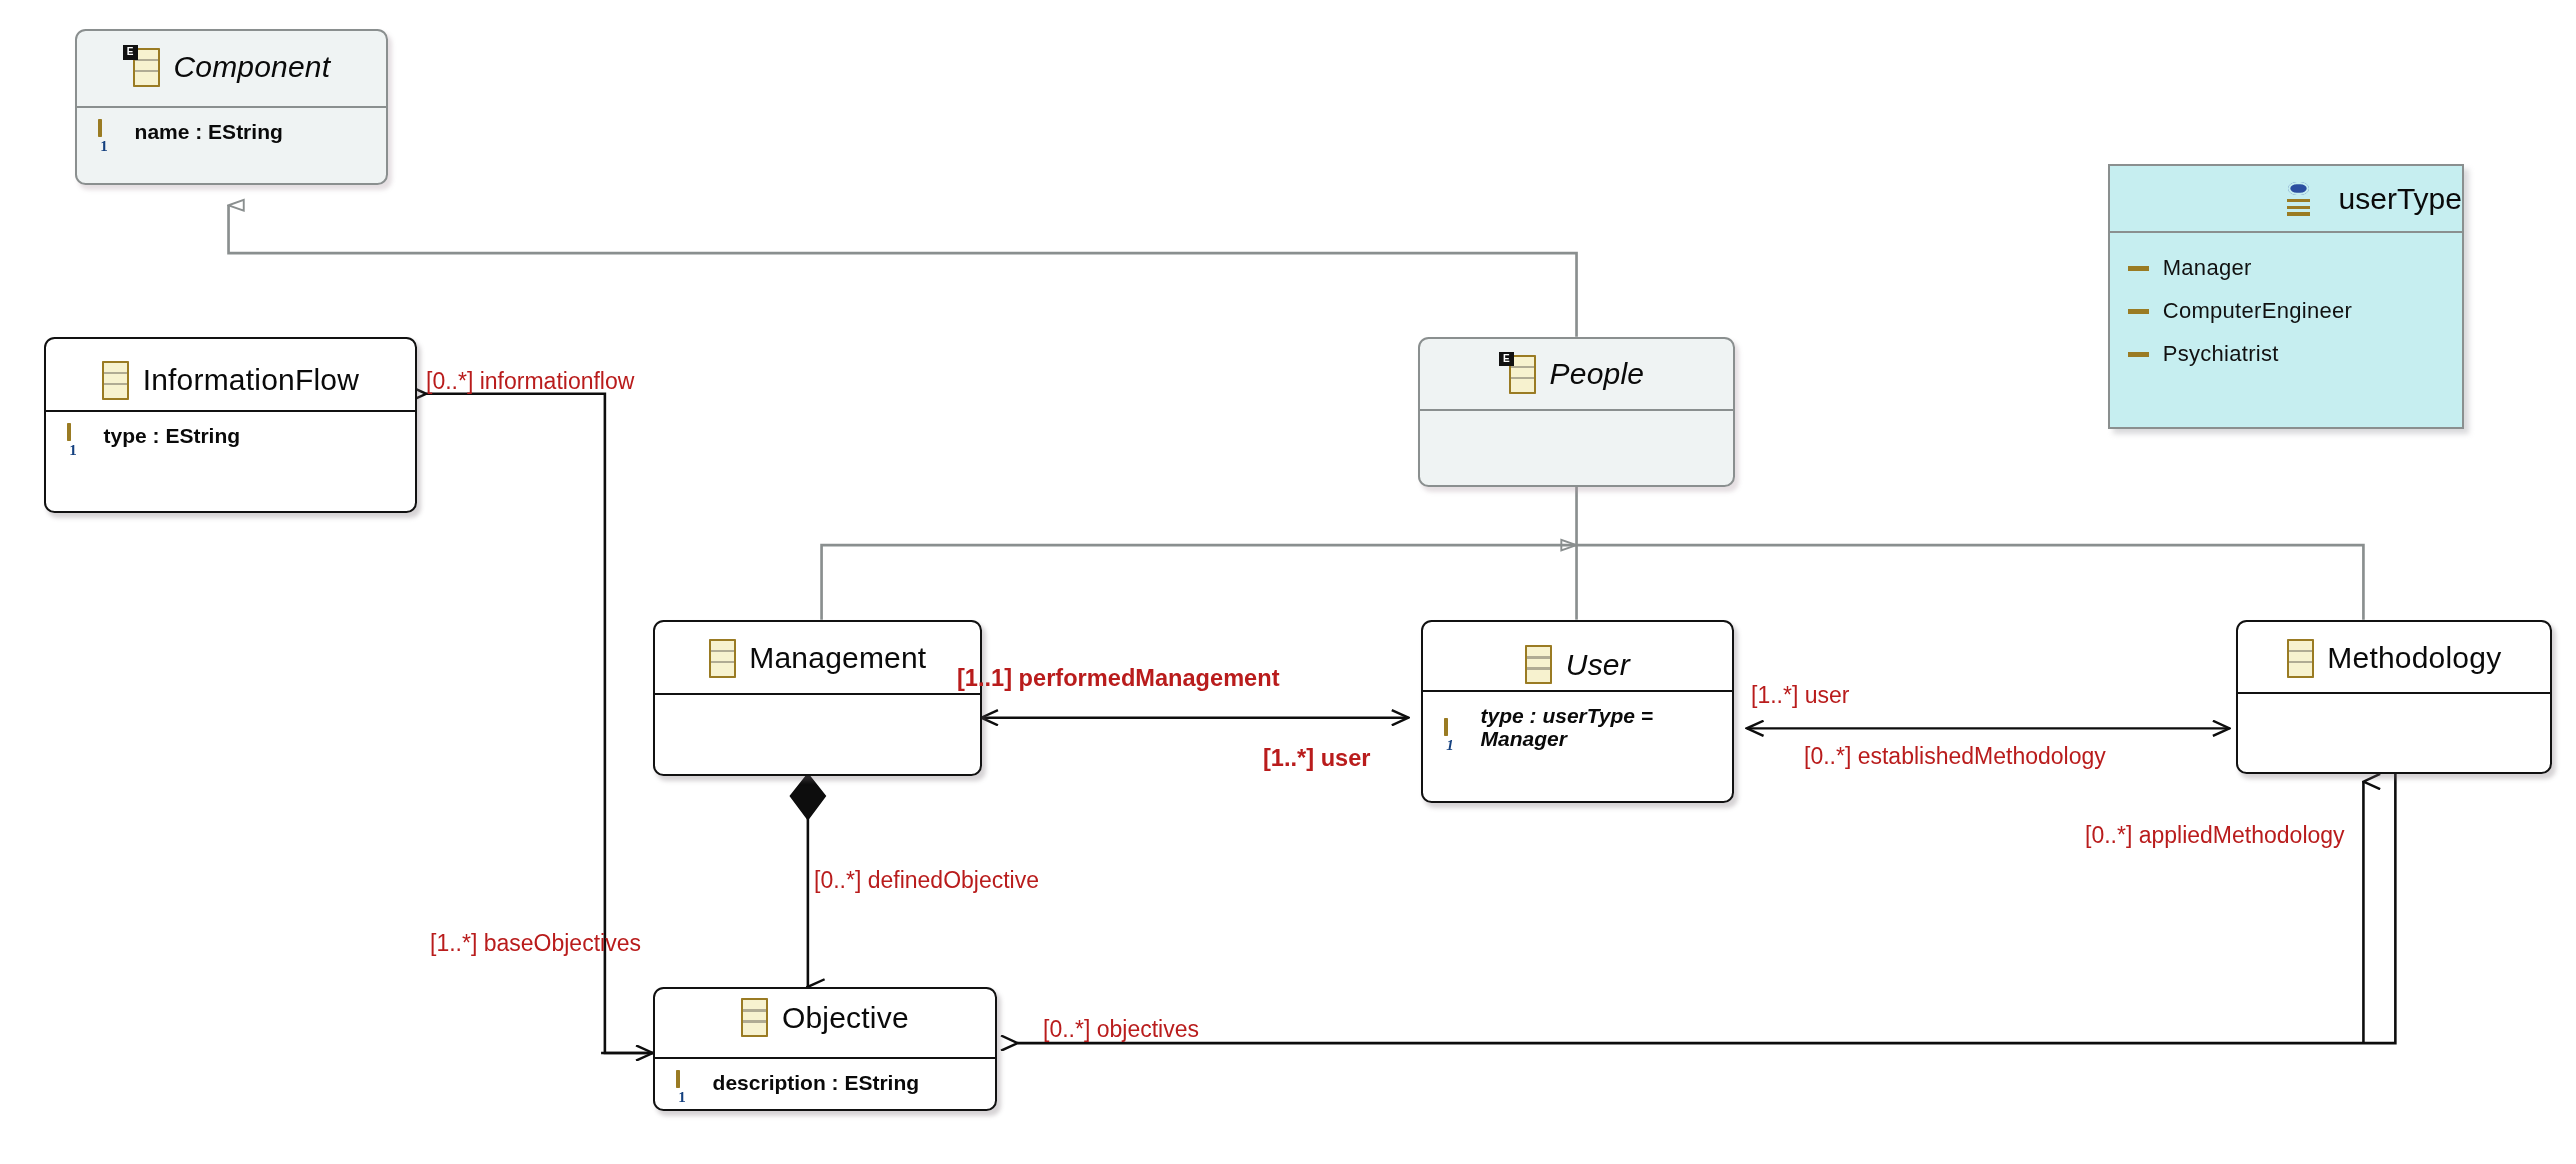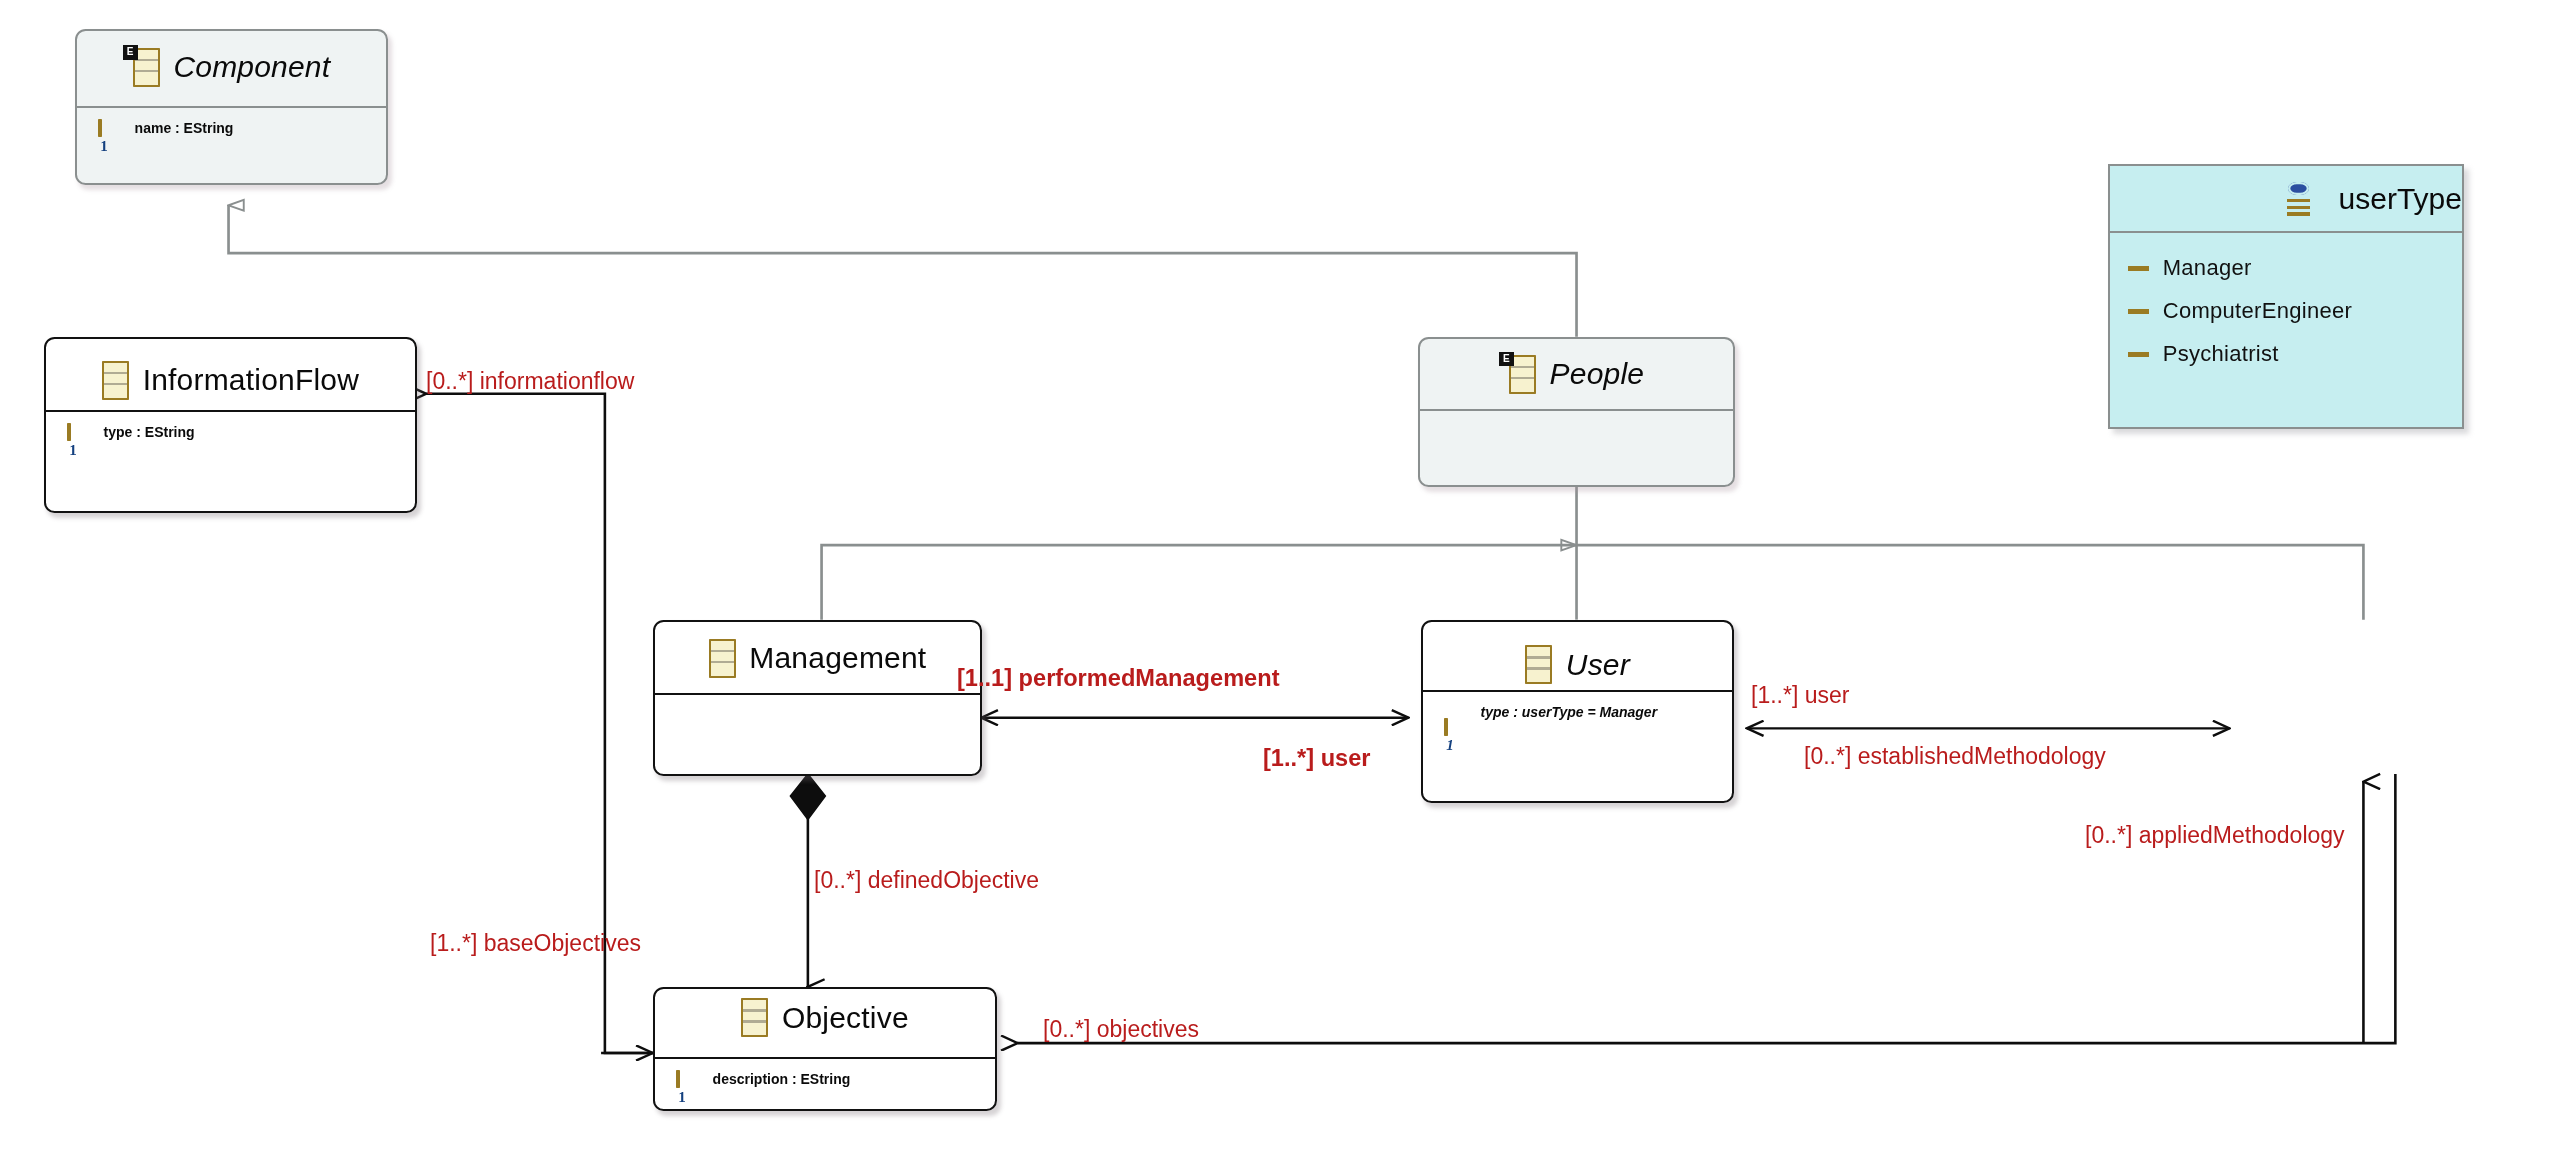--- a/index.html
+++ b/index.html
@@ -20,21 +20,21 @@
   .uml-box .compartment-title{height:48%;display:flex;align-items:center;
            justify-content:center;position:relative;}
   .uml-box .divider{position:absolute;left:0;right:0;height:0;
            border-top:2.3px solid #111111;}
   .uml-box.abstractbox .divider{border-top:2.3px solid #8a8f8f;}
   .cls-name{font-size:30px;color:#0a0a0a;letter-spacing:0.2px;
             white-space:nowrap;}
   .cls-name.abstract{font-style:italic;}
   .cls-body{position:absolute;left:0;right:0;bottom:0;padding:12px 0 0 0;}
   .attr-row{display:flex;align-items:flex-start;gap:10.6px;padding:3px 0 0 21px;}
-  .attr-text{font-size:14px;font-weight:bold;color:#0a0a0a;line-height:1.08;
+  .attr-text{font-size:21px;font-weight:bold;color:#0a0a0a;line-height:1.08;
              max-width:251px;}
 
   
   .ic-class{width:23px;height:35px;background:#f7f2cf;border:2.3px solid #9a7b23;
             position:relative;flex:none;border-radius:0.8px;}
   .ic-class::before,.ic-class::after{content:"";position:absolute;left:0;right:0;
             height:2.3px;background:#b0ab93;}
   .ic-class::before{top:9px;}
   .ic-class::after{top:20px;}
   
@@ -205,20 +205,28 @@
       <div class="attr-row">
         <span class="ic-attr" style="margin-top:15px;">
           <span class="sq"></span>
           <span class="one">1</span>
         </span>
         <span class="attr-text" style="max-width:213px;">type : userType = Manager</span>
       </div>
     </div>
   </div>
 
+  <div class="uml-box" style="left:2236px;top:620px;width:316px;height:154px;">
+    <div class="compartment-title">
+      <span class="ic-class"></span>
+      <span class="cls-name" style="margin-left:13.7px;">Methodology</span>
+    </div>
+    <div class="divider" style="top:70px;"></div>
+    <div class="cls-body" style="top:70px;height:84px;"></div>
+  </div>
 
   <div class="uml-box" style="left:653px;top:987px;width:344px;height:124px;">
     <div class="compartment-title">
       <span class="ic-class"></span>
       <span class="cls-name" style="margin-left:13.7px;">Objective</span>
     </div>
     <div class="divider" style="top:68px;"></div>
     <div class="cls-body" style="top:68px;height:84px;">
       <div class="attr-row">
         <span class="ic-attr">

